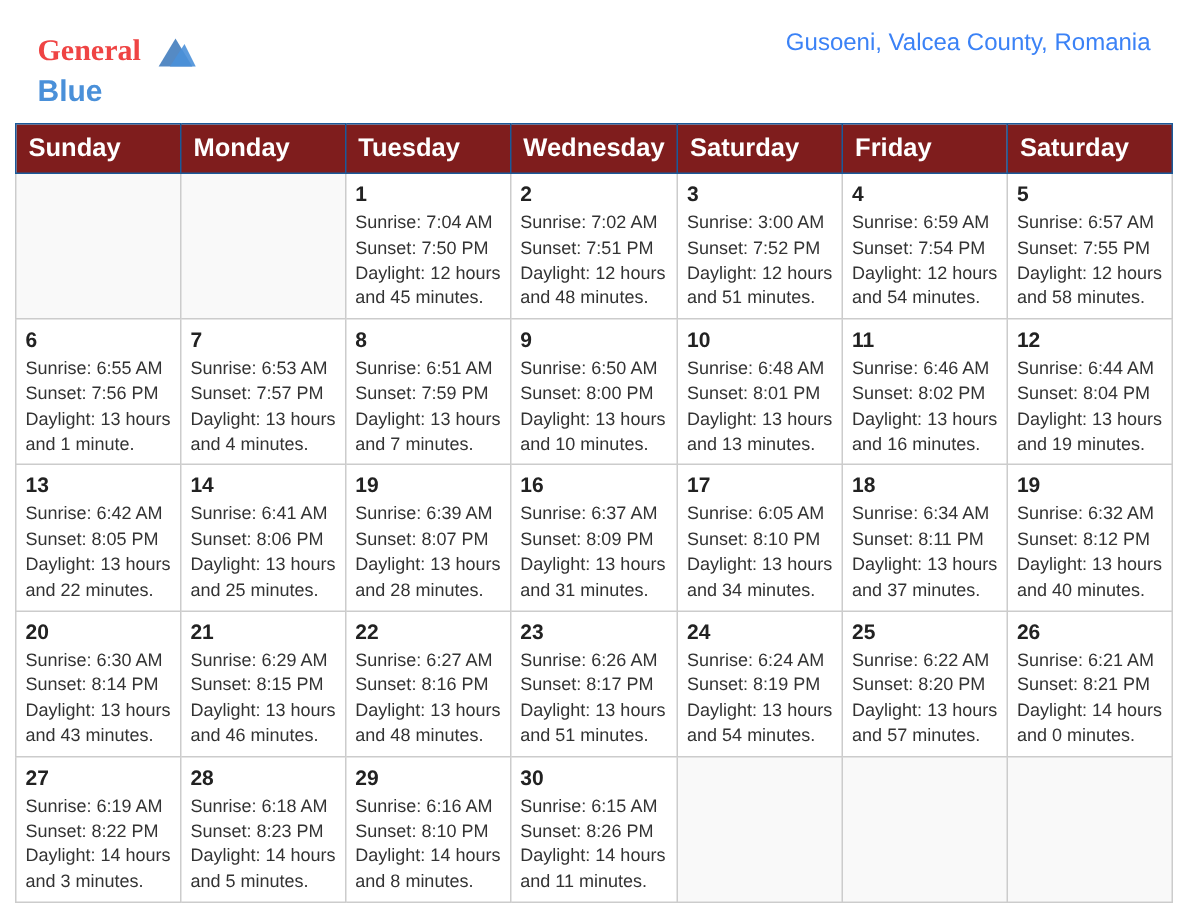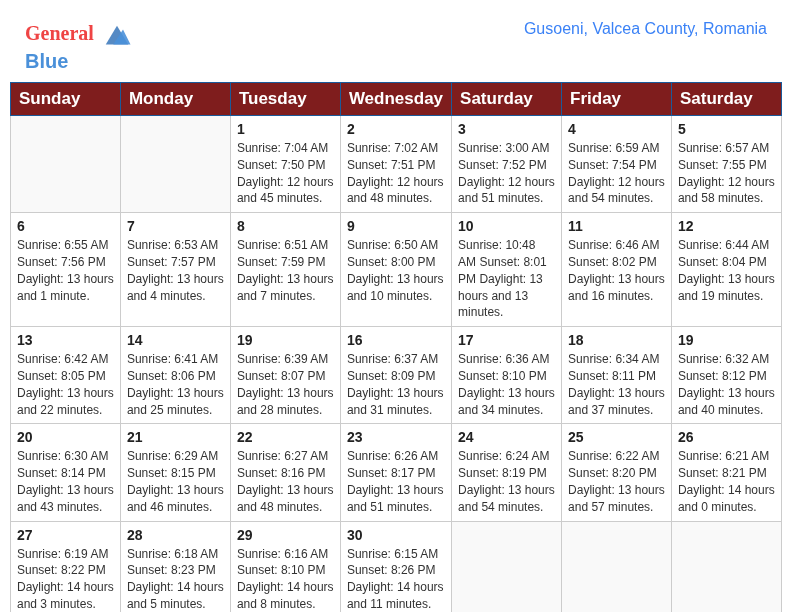--- a/index.html
+++ b/index.html
@@ -182,21 +182,21 @@
 Daylight: 13 hours and 7 minutes.</div>
         </td>
         <td>
           <span class="day-number">9</span>
           <div class="day-info">Sunrise: 6:50 AM
 Sunset: 8:00 PM
 Daylight: 13 hours and 10 minutes.</div>
         </td>
         <td>
           <span class="day-number">10</span>
-          <div class="day-info">Sunrise: 10:48 AM
+          <div class="day-info">Sunrise: 6:48 AM
 Sunset: 8:01 PM
 Daylight: 13 hours and 13 minutes.</div>
         </td>
         <td>
           <span class="day-number">11</span>
           <div class="day-info">Sunrise: 6:46 AM
 Sunset: 8:02 PM
 Daylight: 13 hours and 16 minutes.</div>
         </td>
         <td>
@@ -226,21 +226,21 @@
 Daylight: 13 hours and 28 minutes.</div>
         </td>
         <td>
           <span class="day-number">16</span>
           <div class="day-info">Sunrise: 6:37 AM
 Sunset: 8:09 PM
 Daylight: 13 hours and 31 minutes.</div>
         </td>
         <td>
           <span class="day-number">17</span>
-          <div class="day-info">Sunrise: 6:36 AM
+          <div class="day-info">Sunrise: 6:05 AM
 Sunset: 8:10 PM
 Daylight: 13 hours and 34 minutes.</div>
         </td>
         <td>
           <span class="day-number">18</span>
           <div class="day-info">Sunrise: 6:34 AM
 Sunset: 8:11 PM
 Daylight: 13 hours and 37 minutes.</div>
         </td>
         <td>

